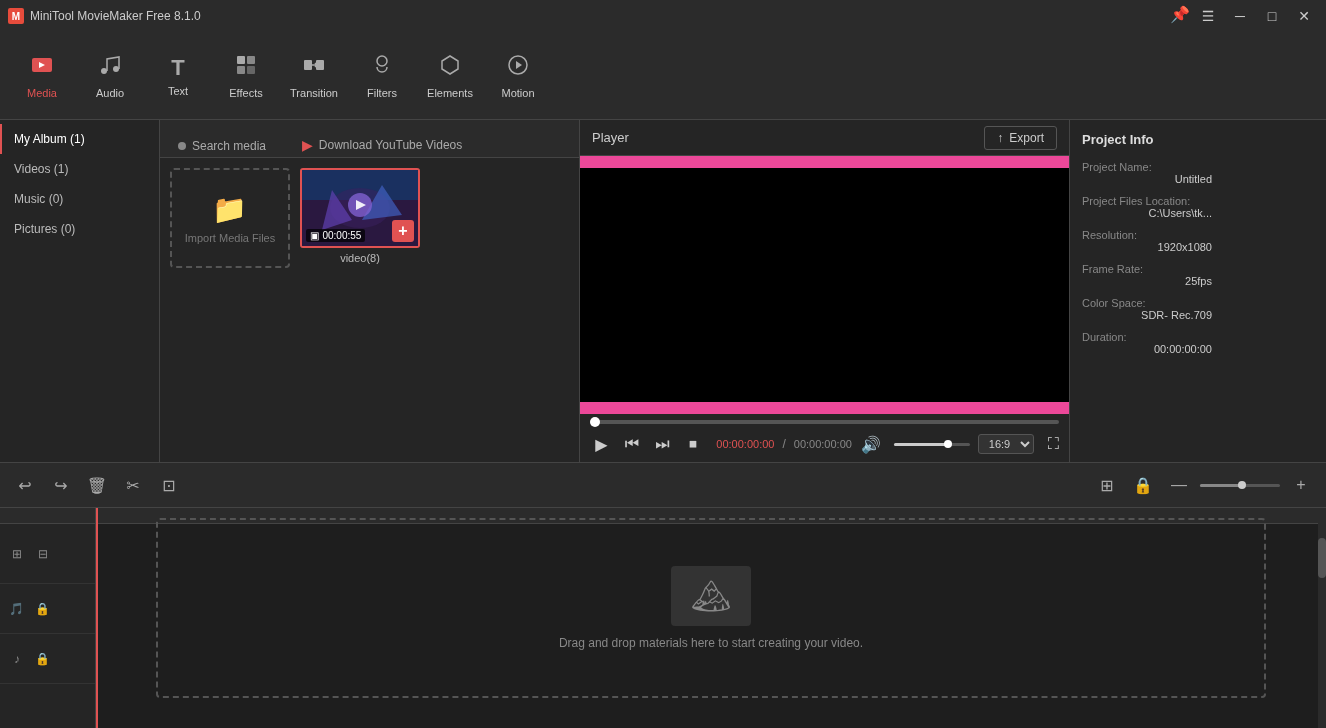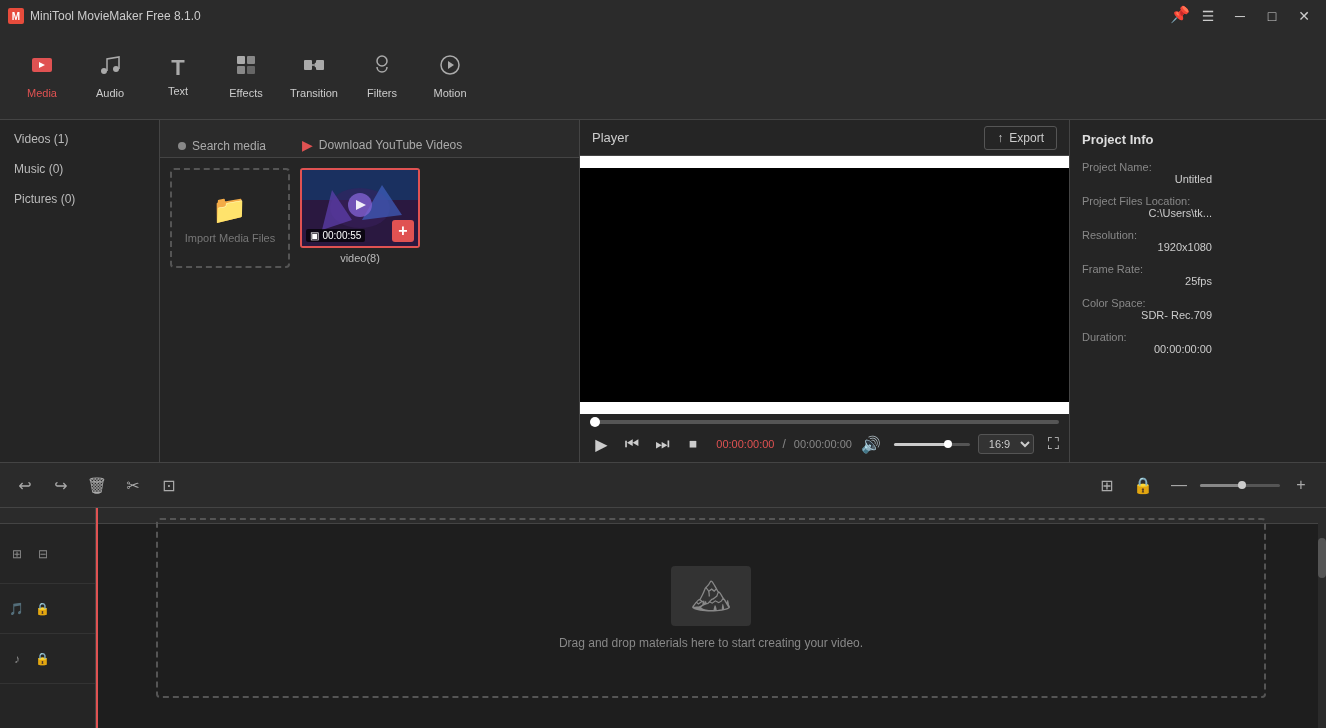--- a/index.html
+++ b/index.html
@@ -38,21 +38,21 @@
 
     
     .media-item { width: 120px; display: flex; flex-direction: column; align-items: center; gap: 4px; position: relative; cursor: pointer; }
     .thumb-wrapper { width: 120px; height: 80px; position: relative; border: 2px solid #e05252; border-radius: 3px; overflow: hidden; }
     .thumb-bg { width: 100%; height: 100%; background: linear-gradient(135deg, #1a3a6b 0%, #2a1a4a 30%, #4a1a1a 60%, #1a2a3a 100%); display: flex; align-items: center; justify-content: center; }
     .thumb-badge { position: absolute; bottom: 4px; left: 4px; background: rgba(0,0,0,0.7); color: #fff; font-size: 10px; padding: 1px 4px; border-radius: 2px; display: flex; align-items: center; gap: 3px; }
     .thumb-add { position: absolute; bottom: 4px; right: 4px; width: 22px; height: 22px; background: #e05252; border-radius: 3px; display: flex; align-items: center; justify-content: center; color: #fff; font-size: 16px; font-weight: bold; }
     .media-label { font-size: 11px; color: #bbb; }
 
     
-    #player-panel { width: 490px; background: #ffffff; display: flex; flex-direction: column; border-right: 1px solid #444; gap: 12px; }
+    #player-panel { width: 490px; background: #ec4899; display: flex; flex-direction: column; border-right: 1px solid #444; gap: 12px; }
     #player-header { height: 36px; display: flex; align-items: center; justify-content: space-between; padding: 0 12px; background: #252525; border-bottom: 1px solid #444; }
     #player-title { font-size: 13px; color: #ccc; }
     #export-btn { display: flex; align-items: center; gap: 6px; background: none; border: 1px solid #555; color: #ccc; padding: 4px 12px; border-radius: 3px; cursor: pointer; font-size: 12px; }
     #player-video { flex: 1; background: #000; margin: 0; }
     #player-controls { background: #252525; padding: 6px 10px; }
     #seek-bar { width: 100%; height: 4px; background: #555; border-radius: 2px; margin-bottom: 8px; position: relative; cursor: pointer; }
     #seek-thumb { width: 10px; height: 10px; background: #fff; border-radius: 50%; position: absolute; top: -3px; left: 0; }
     #controls-row { display: flex; align-items: center; gap: 8px; }
     .ctrl-btn { background: none; border: none; color: #ccc; cursor: pointer; font-size: 16px; width: 24px; height: 24px; display: flex; align-items: center; justify-content: center; }
     #time-display { color: #e05252; font-size: 11px; margin-left: 4px; }
@@ -165,31 +165,40 @@
       <svg width="24" height="24" viewBox="0 0 24 24" fill="none">
           <circle cx="12" cy="8" r="5" fill="none" stroke="#aaa" stroke-width="1.5"></circle>
           <path d="M7 14c0 2.8 2.2 5 5 5s5-2.2 5-5" stroke="#aaa" stroke-width="1.5" fill="none"></path>
         </svg>
     </span>
     <span class="tool-label">Filters</span>
   </div>
   <div class="tool-item">
     <span class="tool-icon">
       <svg width="24" height="24" viewBox="0 0 24 24" fill="none">
+          <polygon points="12,3 20,8 20,16 12,21 4,16 4,8" stroke="#aaa" stroke-width="1.5" fill="none"></polygon>
+        </svg>
+    </span>
+    <span class="tool-label">Elements</span>
+  </div>
+  <div class="tool-item">
+    <span class="tool-icon">
+      <svg width="24" height="24" viewBox="0 0 24 24" fill="none">
           <circle cx="12" cy="12" r="9" stroke="#aaa" stroke-width="1.5"></circle>
           <polygon points="10,8 10,16 16,12" fill="#aaa"></polygon>
         </svg>
     </span>
     <span class="tool-label">Motion</span>
   </div>
 </div>
 
 <div style="display:flex; height: calc(728px - 32px - 88px - 46px - 220px);">
 
   <div id="left-panel">
+    <div class="left-item active">My Album (1)</div>
     <div class="left-item">Videos (1)</div>
     <div class="left-item">Music (0)</div>
     <div class="left-item">Pictures (0)</div>
   </div>
 
   <div id="media-panel">
     <div id="media-tabs">
       <div class="media-tab">
         <span class="dot"></span>
         <span>Search media</span>

